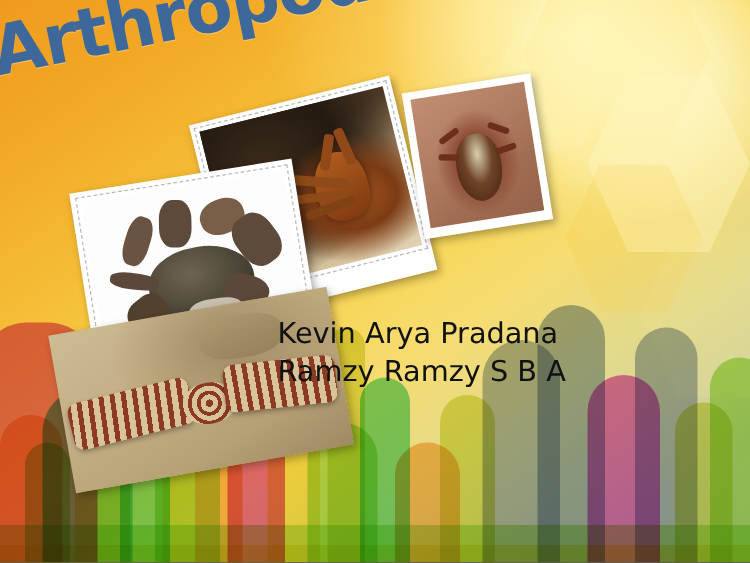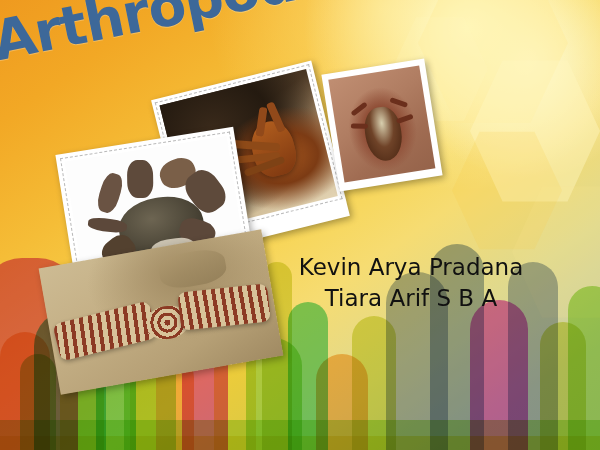--- a/index.html
+++ b/index.html
@@ -31,21 +31,21 @@
     position:absolute;left:-6px;top:10px;
     font-size:55px;font-weight:bold;color:#3d6899;
     transform:rotate(-11.5deg);transform-origin:left center;
     letter-spacing:-1px;white-space:nowrap;
     text-shadow:0 1px 0 rgba(255,255,255,.25);
   }
   #klass{position:absolute;left:404px;top:16px;font-size:40px;color:#111;white-space:nowrap;}
   
   #listbox{position:absolute;left:196px;top:250px;width:404px;}
   .heading{font-size:23px;color:#111;text-align:center;padding-left:22px;line-height:1.22;}
-  ul.members{list-style:none;margin:2px 0 0 0;padding:0;text-align:center;}
+  ul.members{list-style:none;margin:2px 0 0 0;padding:0;}
   ul.members li{
     font-size:23px;color:#111;line-height:1.33;position:relative;padding-left:26px;white-space:nowrap;
   }
   ul.members li.bulleted::before{
     content:"\2022";position:absolute;left:8px;top:-1px;font-size:22px;color:#111;
   }
 </style>
 </head>
 <body>
 
@@ -148,17 +148,17 @@
            background:linear-gradient(160deg,#b09a70,#8e7a54);opacity:.8;"></div>
     </div>
   </div>
 
   <div id="title">Arthropoda</div>
 
 
   <div id="listbox">
     <ul class="members">
       <li><span>Kevin Arya Pradana</span></li>
-      <li><span>Tiara Arif S B A</span></li>
+      <li><span>Ramzy Ramzy S B A</span></li>
     </ul>
   </div>
 
 </div>
 
 </body></html>

